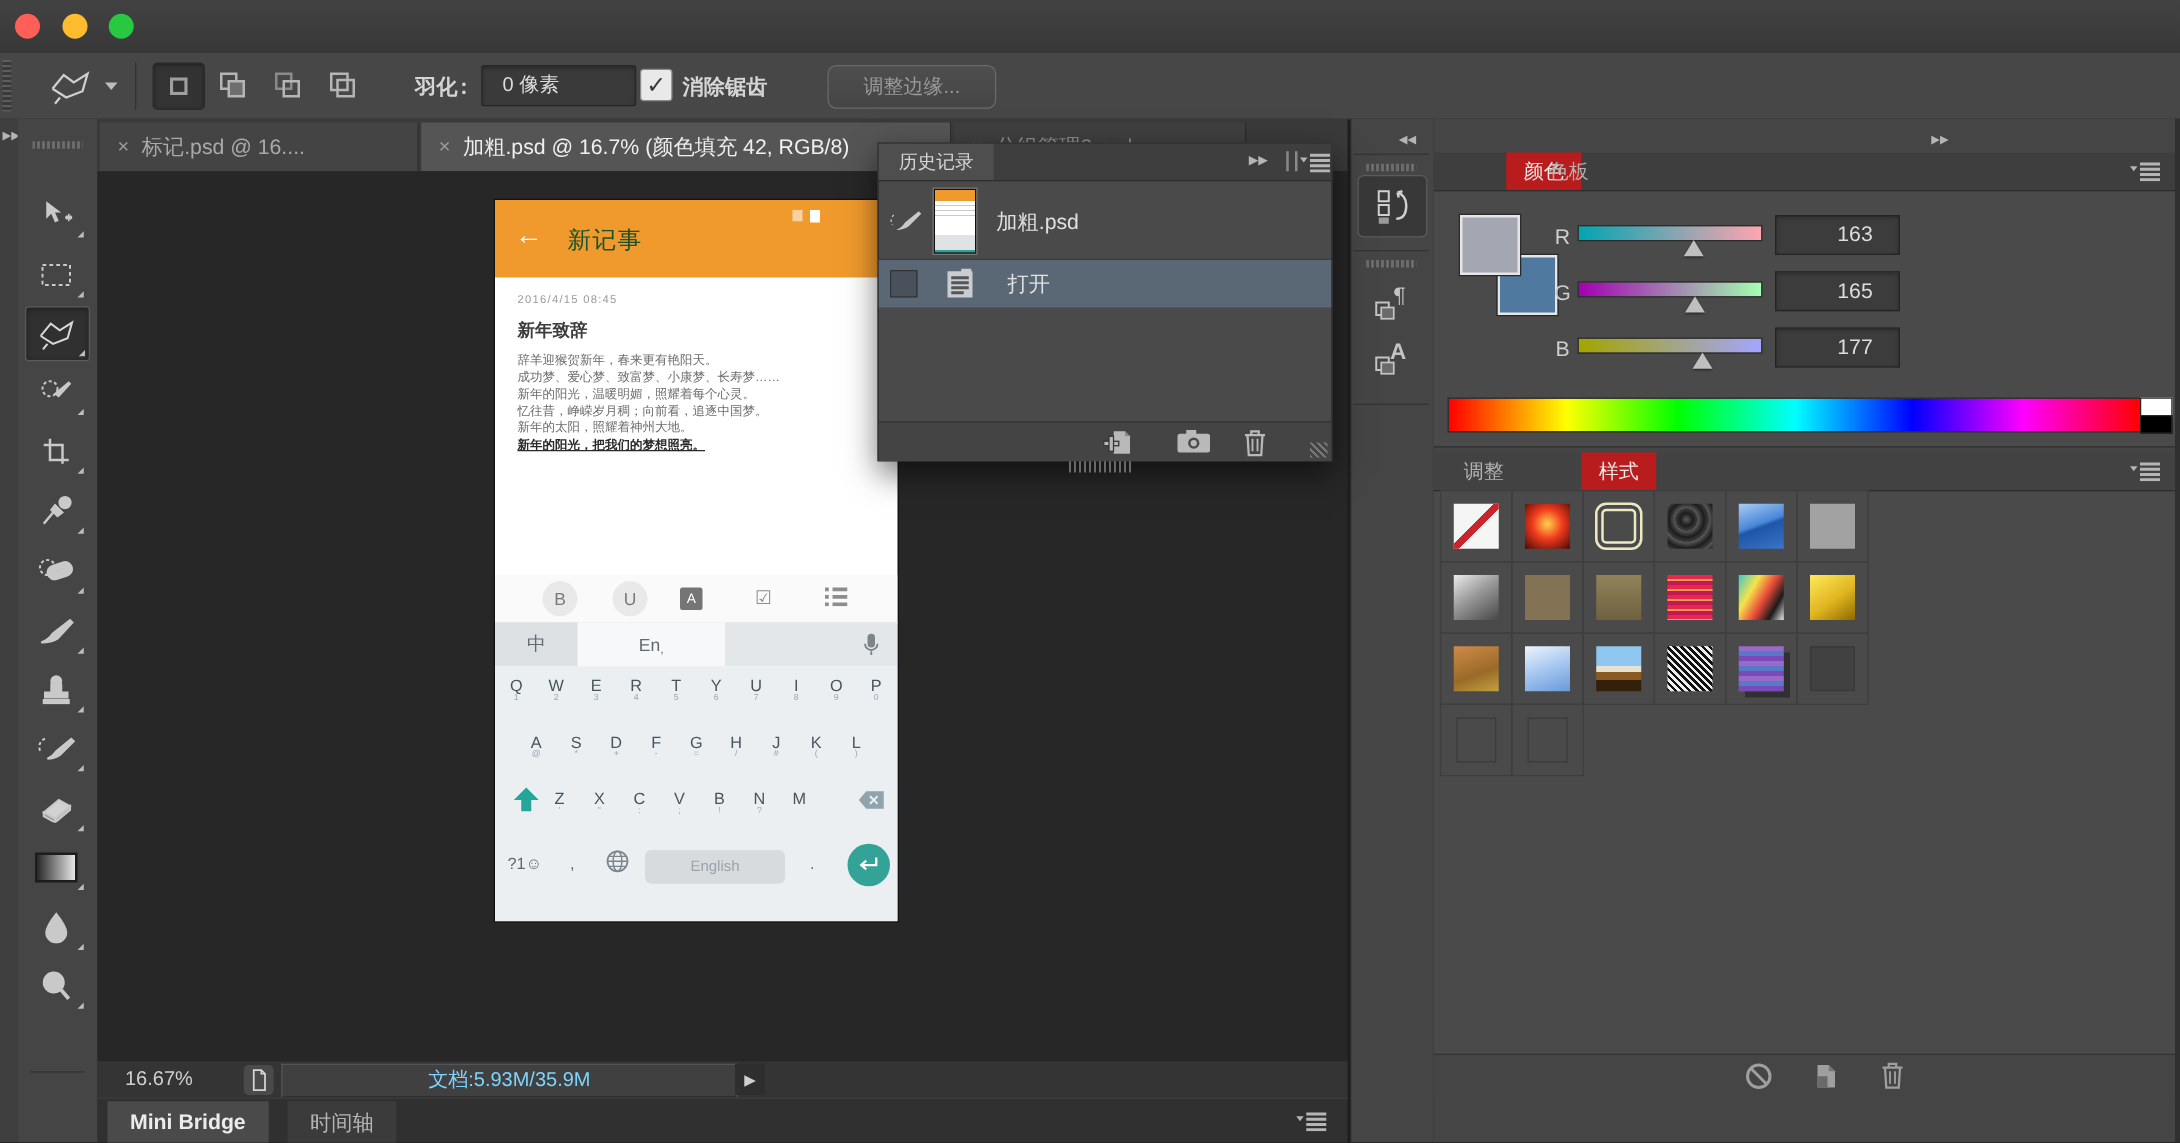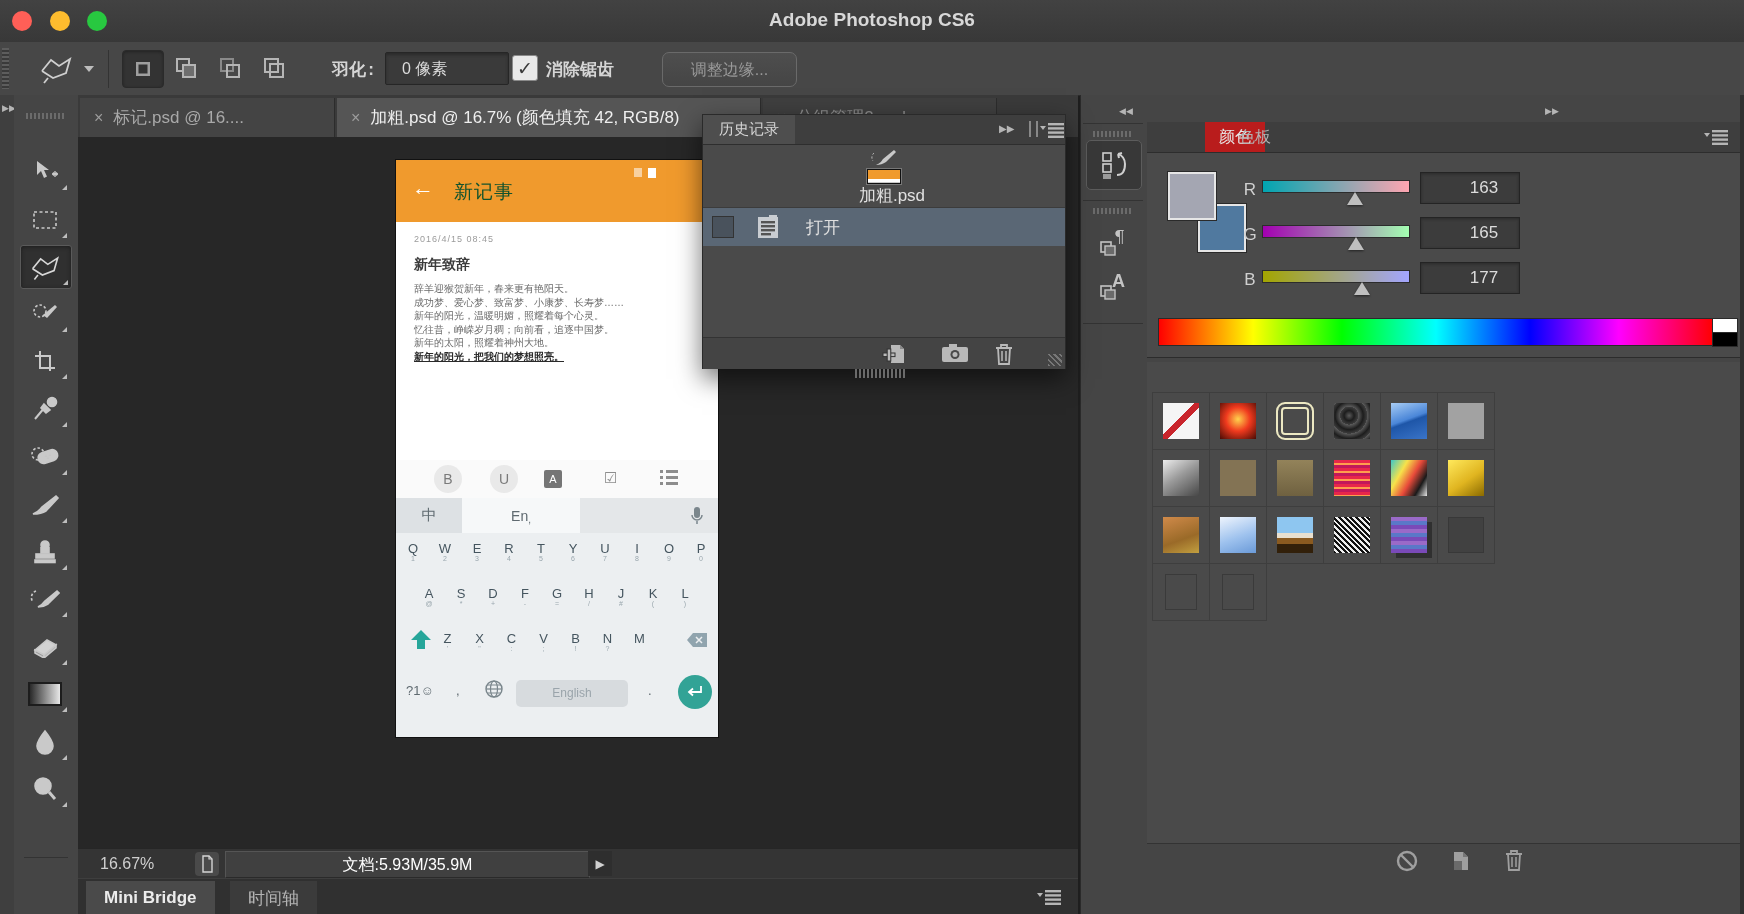--- a/index.html
+++ b/index.html
@@ -70,35 +70,35 @@
   #space-key{left:120px;top:147px;width:112px;height:27px;background:#d7dbde;border-radius:5px;
              color:#9aa4ab;font-size:12px;text-align:center;line-height:27px;}
   #enter-key{left:282px;top:142px;width:34px;height:34px;border-radius:50%;background:#32a396;
              display:flex;align-items:center;justify-content:center;}
   .kbsmall{color:#5f6a70;font-size:13px;}
   
   #statusbar{left:78px;top:848px;width:1000px;height:30px;background:#343434;border-top:1px solid #262626;}
   #zoom-pct{left:22px;top:6px;color:#cfcfcf;font-size:16px;}
   #doc-btn-ico{left:117px;top:3px;width:24px;height:24px;background:#4a4a4a;border-radius:4px;}
   #doc-field{left:147px;top:2px;width:363px;height:25px;background:#404040;border:1px solid #555;
-             border-bottom-color:#2a2a2a;color:#ffffff;font-size:16px;text-align:center;line-height:25px;}
+             border-bottom-color:#2a2a2a;color:#7dd3fc;font-size:16px;text-align:center;line-height:25px;}
   #doc-arrow{left:510px;top:2px;width:24px;height:25px;background:#2e2e2e;color:#d0d0d0;font-size:12px;
              display:flex;align-items:center;justify-content:center;}
   #bottombar{left:78px;top:878px;width:1000px;height:36px;background:#303030;border-top:1px solid #3e3e3e;}
   .btab{top:2px;height:34px;font-size:17px;display:flex;align-items:center;padding:0 18px;}
   .btab.active{background:#4a4a4a;color:#ececec;font-weight:bold;}
   .btab.idle{background:#3b3b3b;color:#b3b3b3;}
   
   #history{left:702px;top:114px;width:362px;height:253px;background:#4a4a4a;z-index:40;
            box-shadow:0 10px 24px rgba(0,0,0,.55);border:1px solid #2a2a2a;}
   #hist-header{left:0;top:0;width:362px;height:29px;background:#3e3e3e;border-bottom:1px solid #2e2e2e;}
   #hist-tab{left:0;top:0;height:29px;padding:0 16px;background:#4e4e4e;color:#d6d6d6;font-size:15px;
             display:flex;align-items:center;}
   .hrow{left:0;width:362px;display:flex;align-items:center;color:#e0e0e0;font-size:17px;}
-  #hist-snap{top:32px;height:60px;border-bottom:1px solid #3c3c3c;flex-direction:column;}
+  #hist-snap{top:32px;height:60px;border-bottom:1px solid #3c3c3c;}
   #hist-open{top:93px;height:38px;background:#5a6775;}
   #hist-thumb{width:32px;height:50px;background:
       linear-gradient(#f09a2d 0 9px,#fff 9px 12px,#c9c9c9 12px 13px,#fff 13px 16px,#c9c9c9 16px 17px,
       #fff 17px 20px,#c9c9c9 20px 21px,#fff 21px 36px,#dfe3e6 36px 48px,#2aa396 48px);
       border:1px solid #111;outline:1px solid #777;}
   #hist-check{width:20px;height:20px;background:#49525c;border:1px solid #333;margin:0 14px 0 9px;}
   #hist-footer{left:0;top:222px;width:362px;height:31px;background:#444;border-top:1px solid #333;}
   .hico{top:4px;}
   #hist-grip-dots{left:855px;top:369px;width:52px;height:9px;z-index:41;
      background:repeating-linear-gradient(90deg,#6a6a6a 0 2px,transparent 2px 4px);}
@@ -140,21 +140,20 @@
   #styles-footer{left:0;top:481px;width:597px;height:33px;background:#454545;border-top:1px solid #333;}
   .rightedge{left:1740px;top:95px;width:4px;height:819px;background:#303030;}
 </style>
 </head>
 <body>
 
 <div class="abs" id="titlebar">
   <div class="abs light" style="left:12px;background:#ff5f57;"></div>
   <div class="abs light" style="left:50px;background:#febc2e;"></div>
   <div class="abs light" style="left:87px;background:#28c840;"></div>
-  <div class="abs" id="title-text">Adobe Photoshop CS6</div>
 </div>
 
 <div class="abs" id="optionsbar">
   <div class="abs vgrip" style="left:2px;top:6px;height:41px;"></div>
   <div class="abs" style="left:38px;top:12px;">
     <svg width="38" height="30" viewBox="0 0 38 30">
         <polyline points="4,17 13,6 21,12 32,5 28,19 15,24 4,17" stroke="#cfcfcf" fill="none" stroke-width="1.8"></polyline>
         <line x1="10" y1="24" x2="6" y2="29" stroke="#cfcfcf" stroke-width="1.8"></line>
       </svg>
   </div>
@@ -677,20 +676,35 @@
     <div class="abs track" style="top:148px;background:linear-gradient(90deg,rgb(163,165,0),rgb(163,165,128),rgb(163,165,255));"></div>
     <div class="abs thumb" style="left:207px;top:160px;"></div>
     <div class="abs valbox" style="top:140px;">177</div>
 
     <div class="abs" id="spectrum"></div>
     <div class="abs" id="spec-cap-w"></div>
     <div class="abs" id="spec-cap-b"></div>
   </div>
 
   <div class="abs" style="left:0;top:267px;width:597px;height:515px;background:#4a4a4a;">
+    <div class="abs pheader" style="top:0;background:#424242;">
+      <div class="abs ptab" style="left:10px;">调整</div>
+      <div class="abs ptab active" style="left:70px;">样式</div>
+      <div class="abs" style="left:556px;top:7px;">
+        <svg class="menuico" viewBox="0 0 26 16">
+            <path d="M1,4 L7,4 L4,8 Z" fill="#b5b5b5"></path>
+            <g fill="#b5b5b5">
+              <rect x="9" y="1" width="16" height="2.4"></rect>
+              <rect x="9" y="5.2" width="16" height="2.4"></rect>
+              <rect x="9" y="9.4" width="16" height="2.4"></rect>
+              <rect x="9" y="13.6" width="16" height="2.4"></rect>
+            </g>
+          </svg>
+      </div>
+    </div>
     <div class="abs" id="styles-grid">
         <div class="scell">
           <div class="sw" style="background: linear-gradient(135deg, transparent 44%, rgb(201, 37, 44) 44%, rgb(201, 37, 44) 56%, transparent 56%), rgb(245, 245, 245);"></div>
         </div>
         <div class="scell">
           <div class="sw" style="background: radial-gradient(circle at 50% 45%, rgb(255, 210, 77) 0%, rgb(240, 58, 30) 45%, rgb(74, 11, 4) 100%);"></div>
         </div>
         <div class="scell">
           <div class="sw ring"></div>
         </div>

